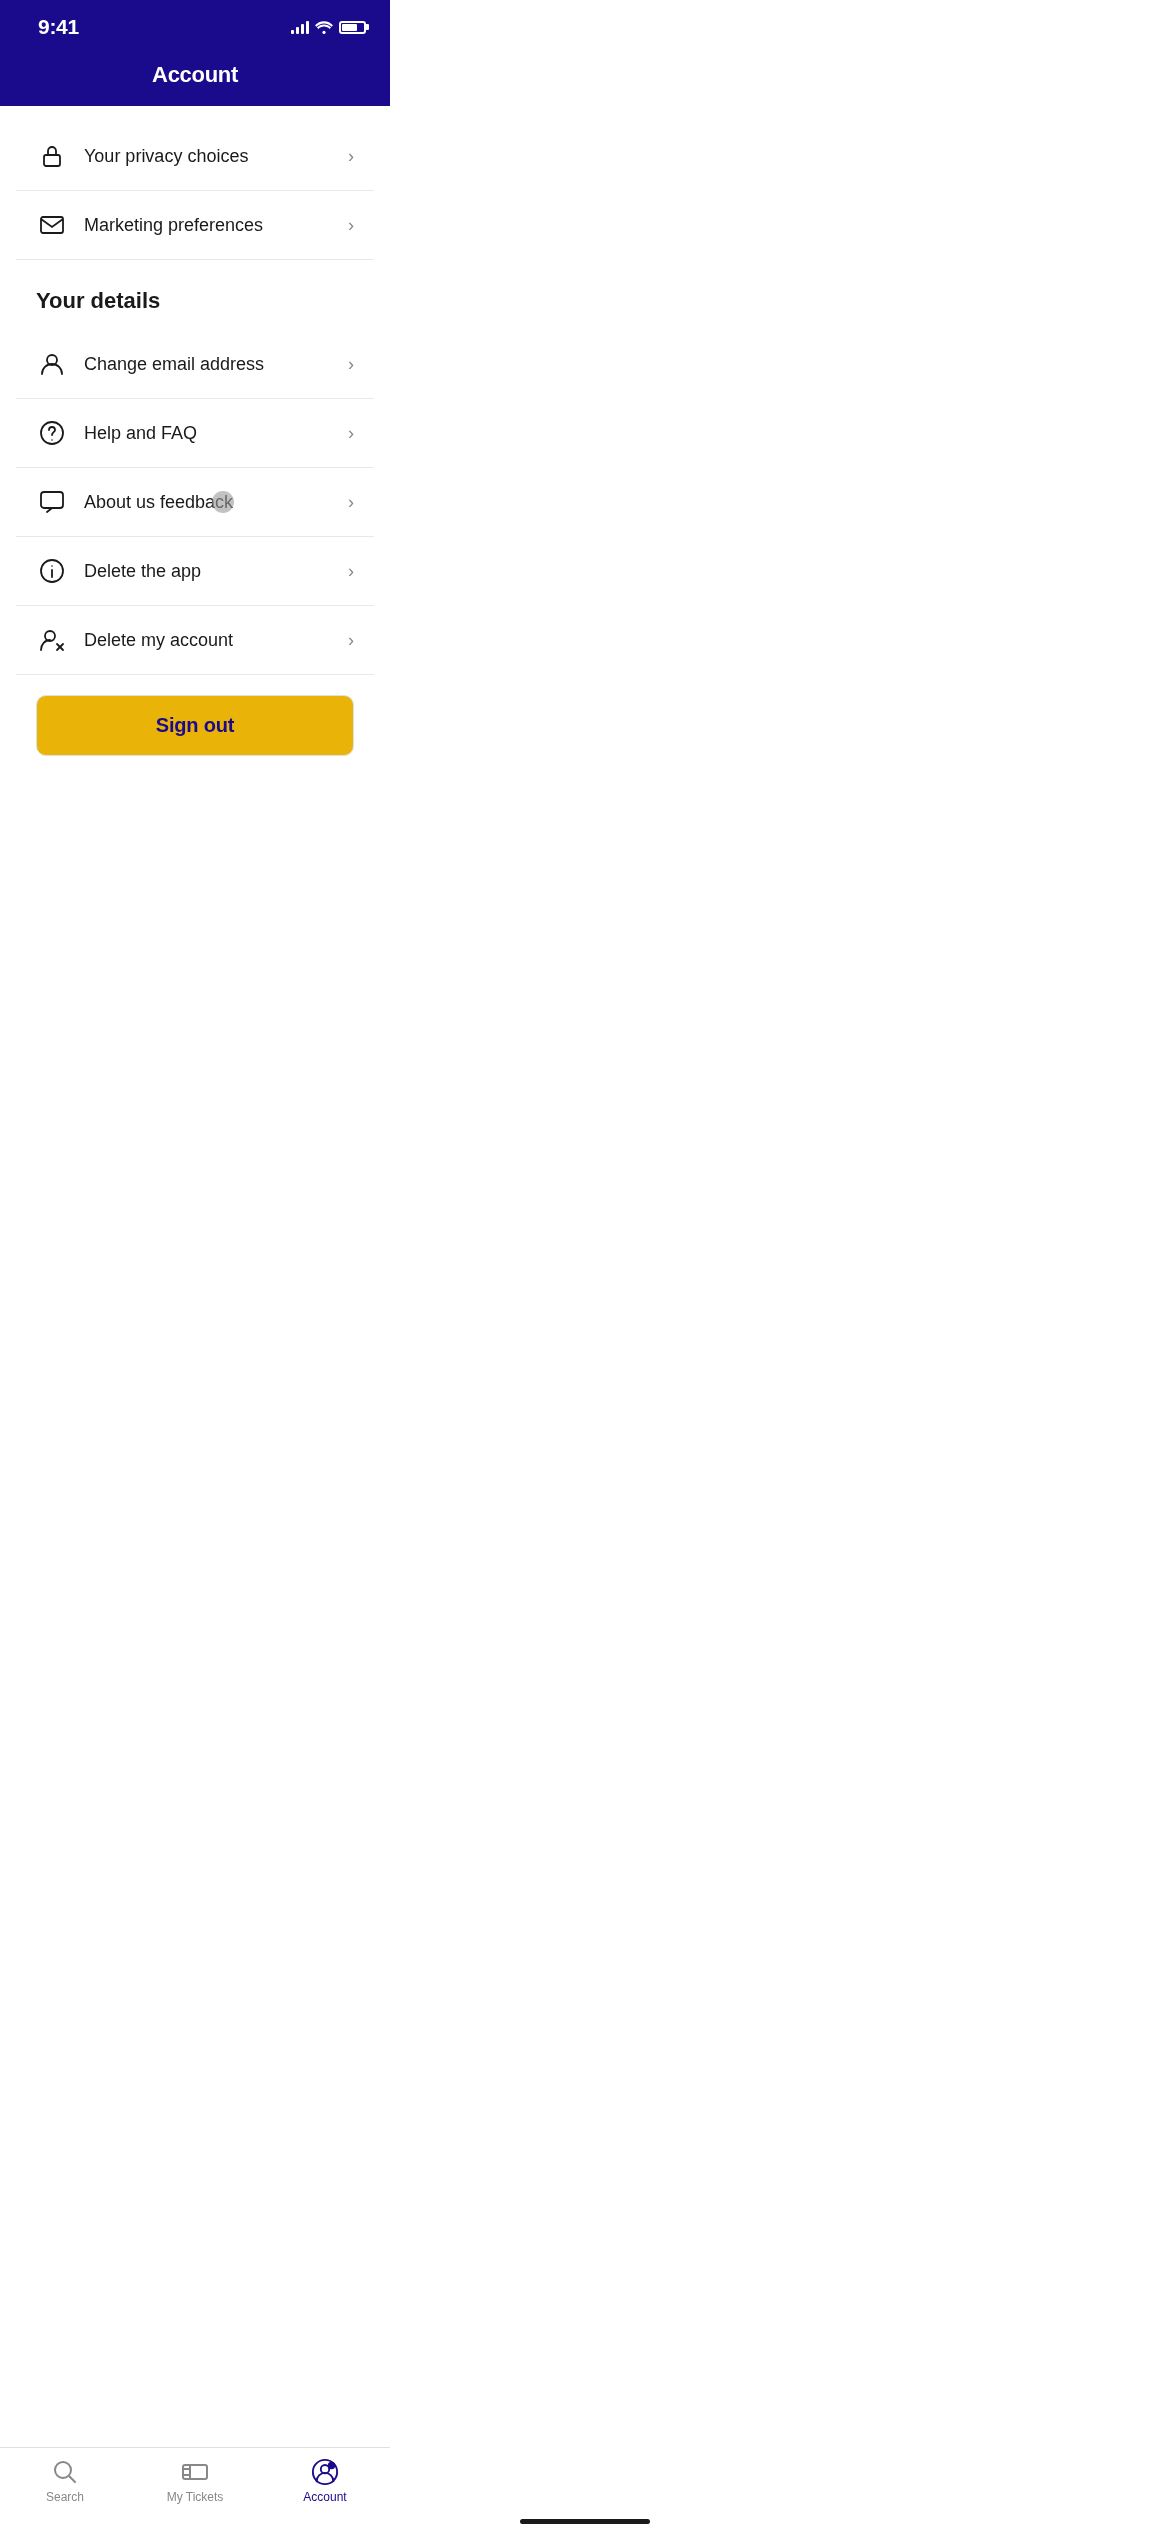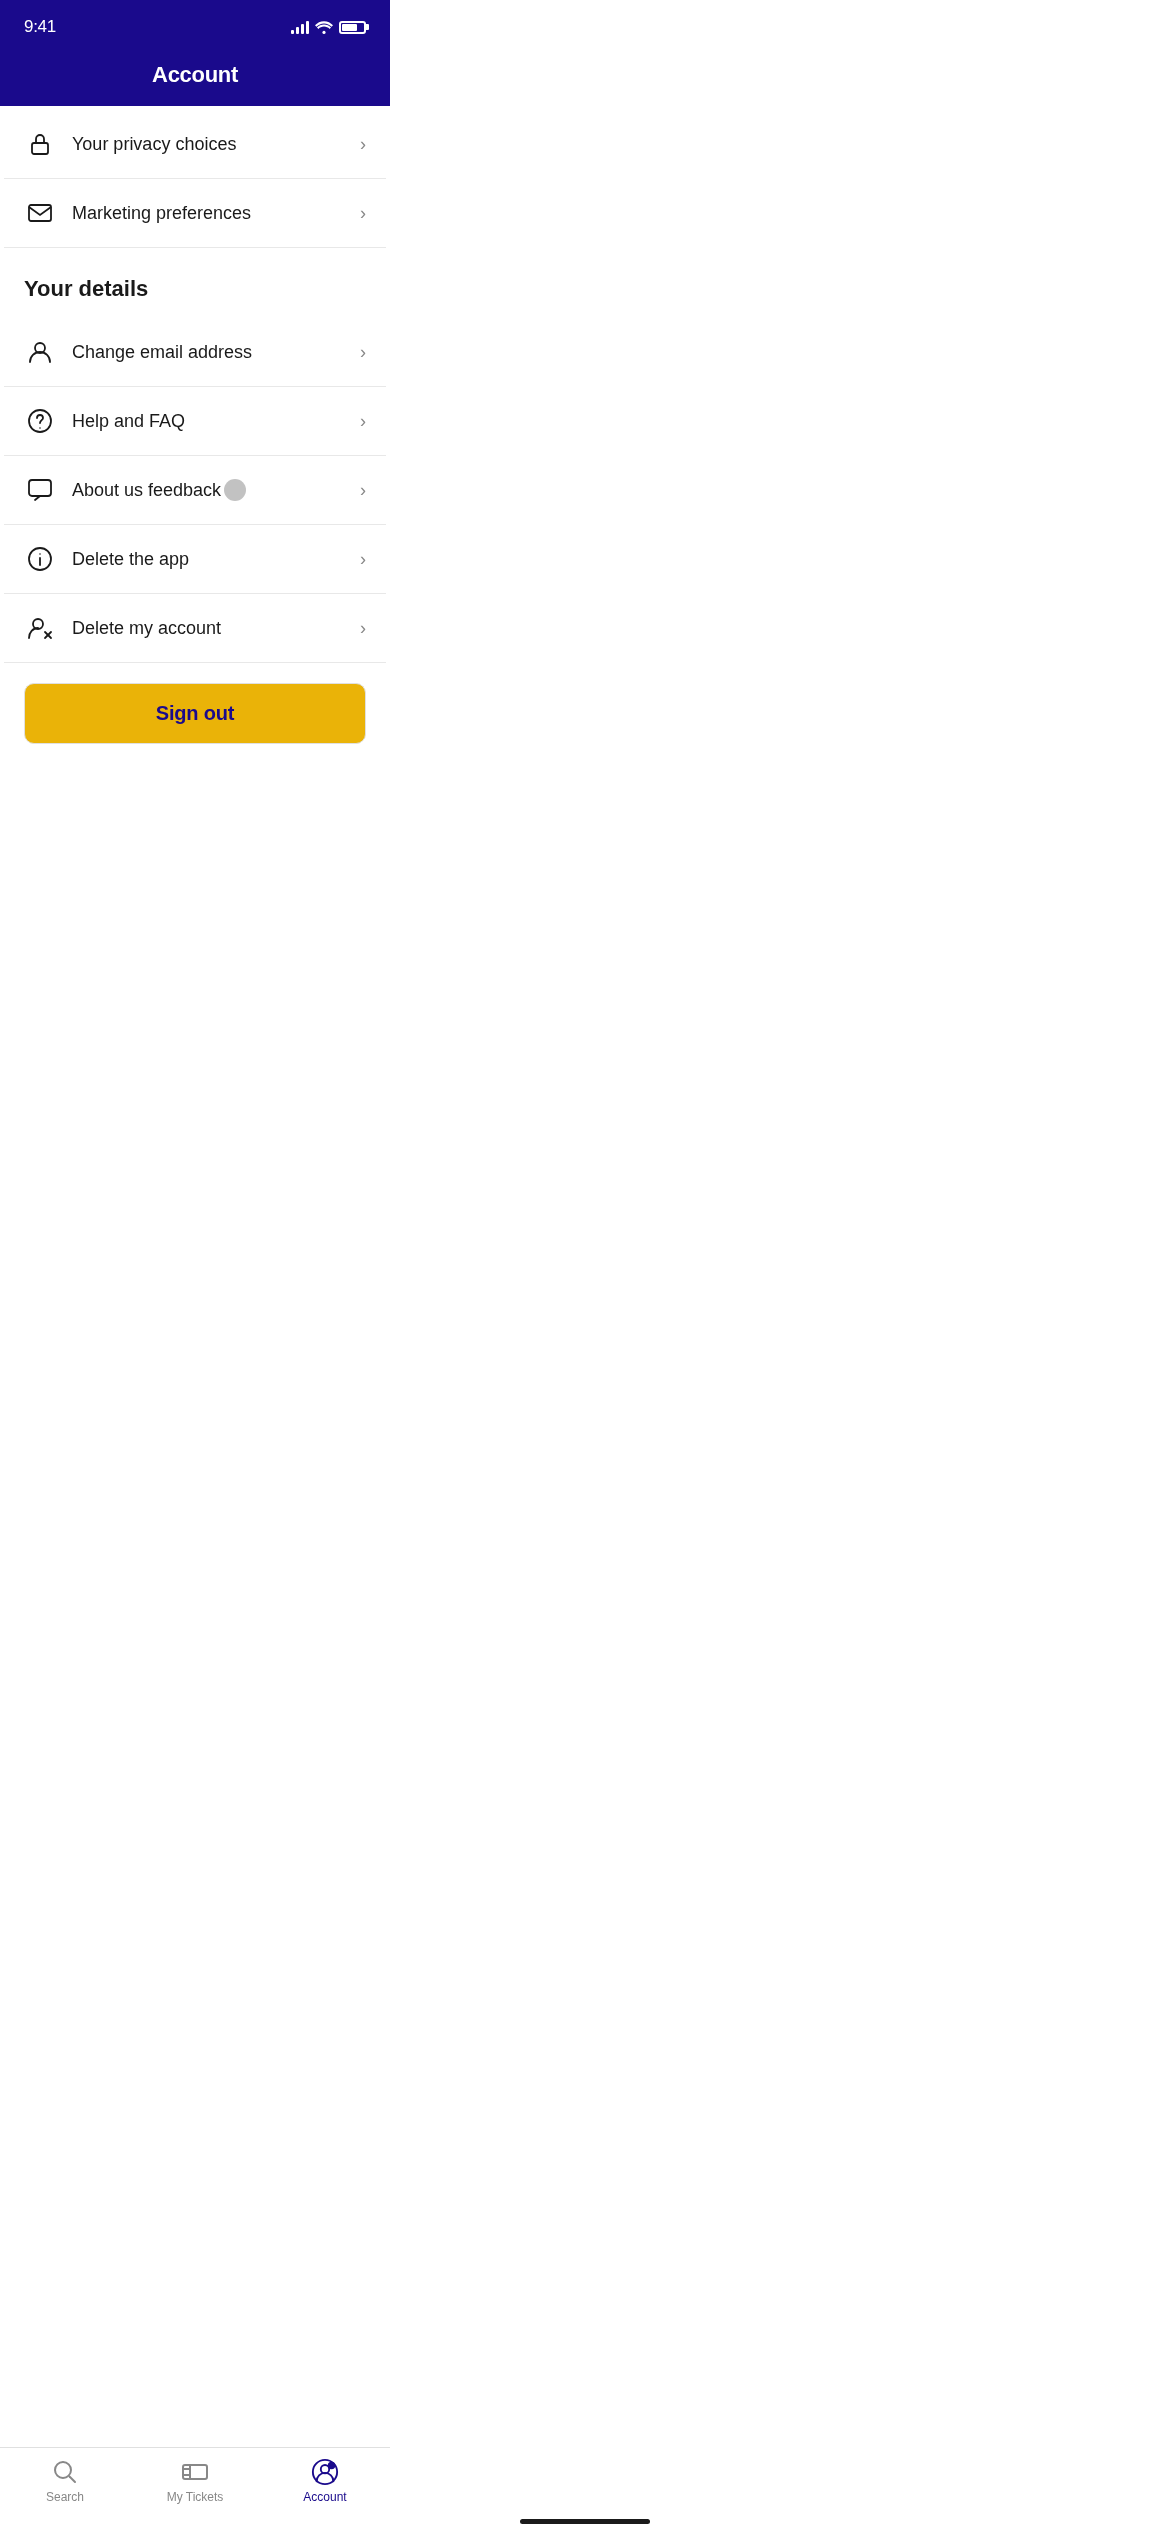--- a/index.html
+++ b/index.html
@@ -18,23 +18,24 @@
     .status-bar {
       background: #1a0a8c;
       color: #fff;
       display: flex;
       justify-content: space-between;
       align-items: center;
       padding: 14px 24px 10px;
       height: 50px;
     }
     .status-time {
-      font-size: 17px;
-      font-weight: 400;
+      font-size: 21px;
+      font-weight: 700;
       letter-spacing: -0.3px;
+      margin-left: 14px;
     }
     .status-icons {
       display: flex;
       align-items: center;
       gap: 6px;
     }
     .signal-bars {
       display: flex;
       align-items: flex-end;
       gap: 2px;
@@ -90,21 +91,21 @@
     }
     .header-title {
       font-size: 22px;
       font-weight: 700;
       letter-spacing: -0.3px;
     }
 
     
     .content {
       background: #fff;
-      padding: 4px;
+      padding: 16px;
     }
 
     
     .menu-item {
       display: flex;
       align-items: center;
       padding: 18px 20px;
       border-bottom: 1px solid #e8e8e8;
       cursor: pointer;
       position: relative;

